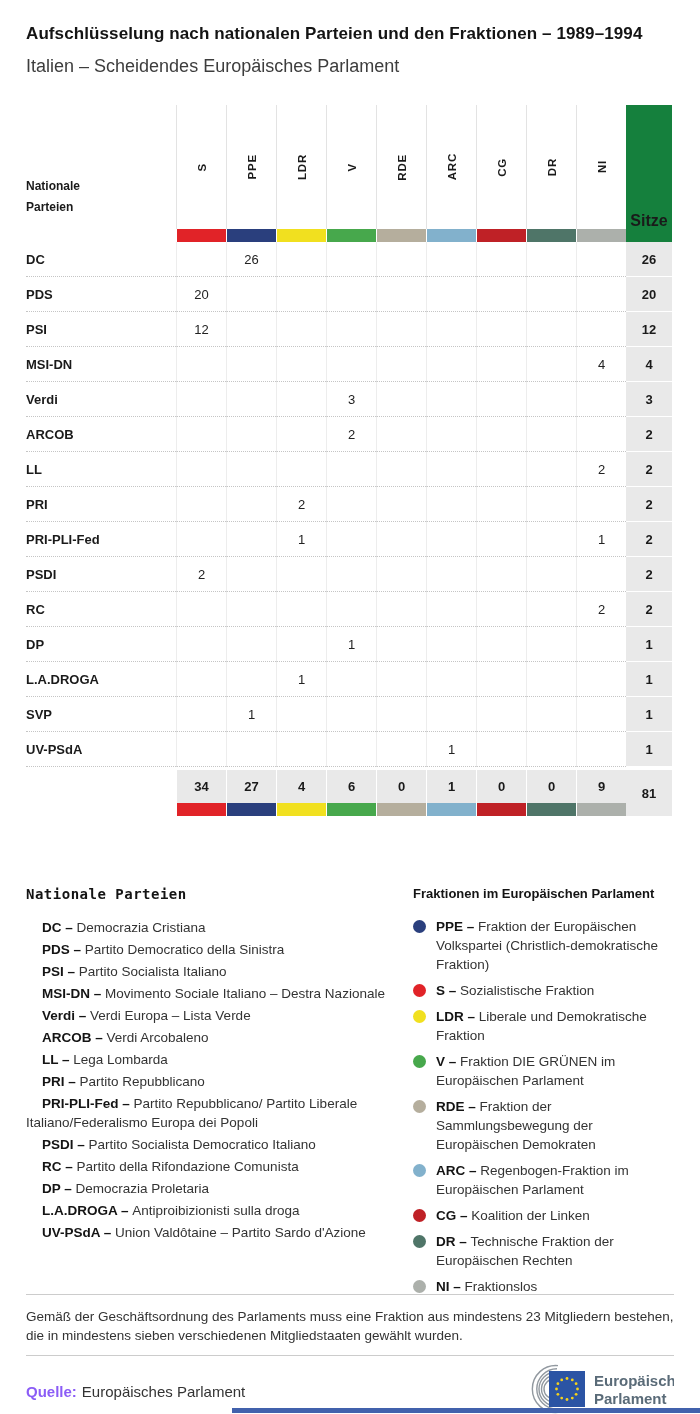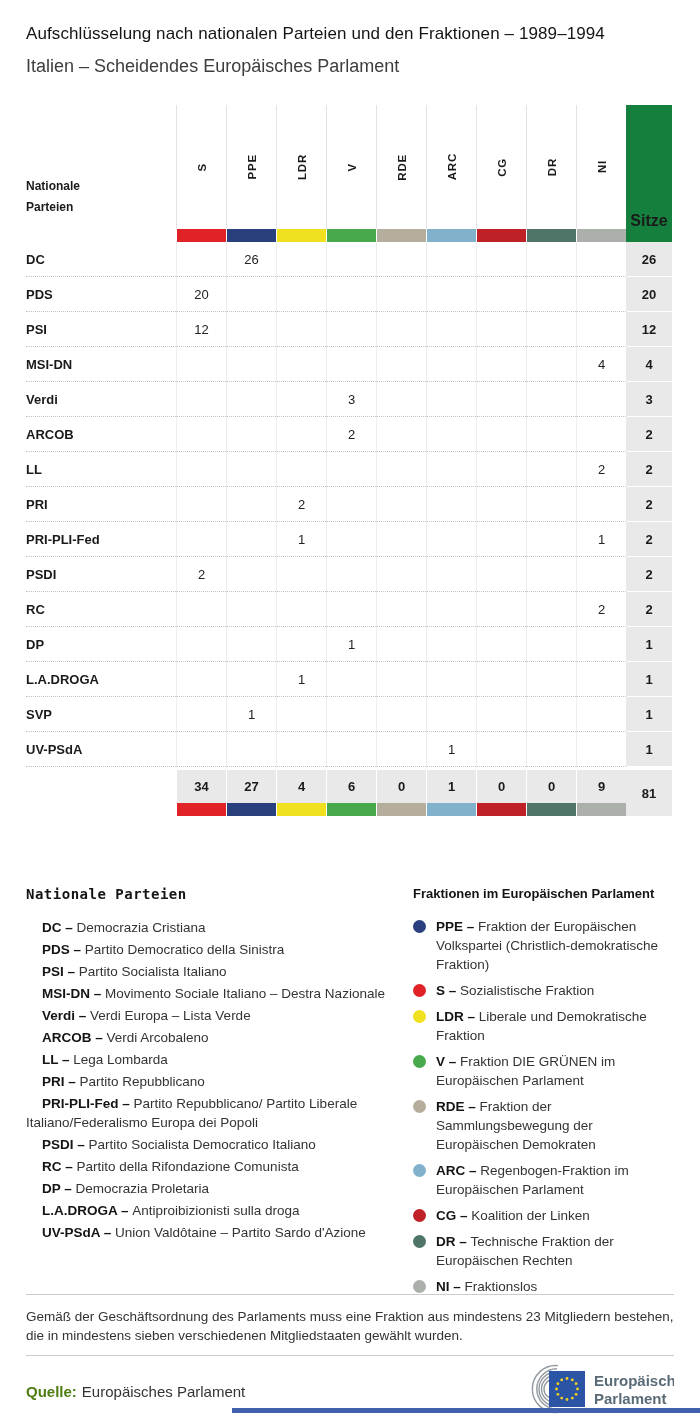--- a/index.html
+++ b/index.html
@@ -1,19 +1,19 @@
 <!DOCTYPE html>
 <html><head>
 <meta charset="utf-8">
 <style>
   html,body{margin:0;padding:0;}
   body{width:700px;height:1414px;background:#fff;font-family:"Liberation Sans",sans-serif;position:relative;overflow:hidden;color:#1a1a1a;}
   .page{width:700px;height:1414px;position:relative;overflow:hidden;}
 
-  .title{margin:24px 26px 0;font-size:17px;font-weight:400;color:#141414;letter-spacing:.1px;}
+  .title{margin:24px 26px 0;font-size:17px;font-weight:700;color:#141414;letter-spacing:.1px;}
   .subtitle{margin:12px 26px 0;font-size:18px;font-weight:400;color:#3d3d3d;}
 
   .table-wrap{margin:28px 0 0 26px;width:646px;}
   .tgrid{display:grid;grid-template-columns:150px repeat(9,50px) 46px;}
   .thead{grid-template-rows:124px 13px;}
   .h-label{grid-column:1;grid-row:1;align-self:end;padding-bottom:12px;font-size:12px;font-weight:700;width:58px;line-height:1.7;overflow-wrap:break-word;}
   .h-col{grid-row:1;display:flex;align-items:center;justify-content:center;border-left:1px solid #e3e3e3;}
   .h-col span{writing-mode:vertical-rl;transform:rotate(180deg);font-size:11.5px;font-weight:700;letter-spacing:.8px;}
   .h-sitze{background:#15803d;display:flex;align-items:flex-end;justify-content:center;padding-bottom:12px;font-size:16px;font-weight:700;}
   .h-bar{grid-row:2;border-left:1px solid #fff;}
@@ -36,21 +36,21 @@
   .lg-item{display:flex;margin-bottom:7px;font-size:13.5px;line-height:19px;color:#333;}
   .dot{width:13px;height:13px;border-radius:50%;flex:none;margin:3px 10px 0 0;}
   .lg-item b{color:#141414;}
 
   .footer{position:absolute;top:1294px;left:0;width:700px;}
   .rule{border:0;border-top:1px solid #ccc;margin:0 26px;}
   .note{margin:12px 26px 0;font-size:13.5px;line-height:19px;color:#333;}
   .rule2{margin-top:10px;}
   .source-row{margin:8px 26px 0;display:flex;justify-content:space-between;align-items:center;}
   .source{font-size:15px;color:#333;}
-  .source-label{font-weight:700;color:#4d7c0f;margin-right:5px;}
+  .source-label{font-weight:700;color:#8b5cf6;margin-right:5px;}
   .bottom-bar{position:absolute;bottom:1px;right:0;width:468px;height:5px;}
 </style>
 </head>
 <body>
 
 <div class="page">
   <h1 class="title">Aufschlüsselung nach nationalen Parteien und den Fraktionen – 1989–1994</h1>
   <div class="subtitle">Italien – Scheidendes Europäisches Parlament</div>
 
   <div class="table-wrap">

